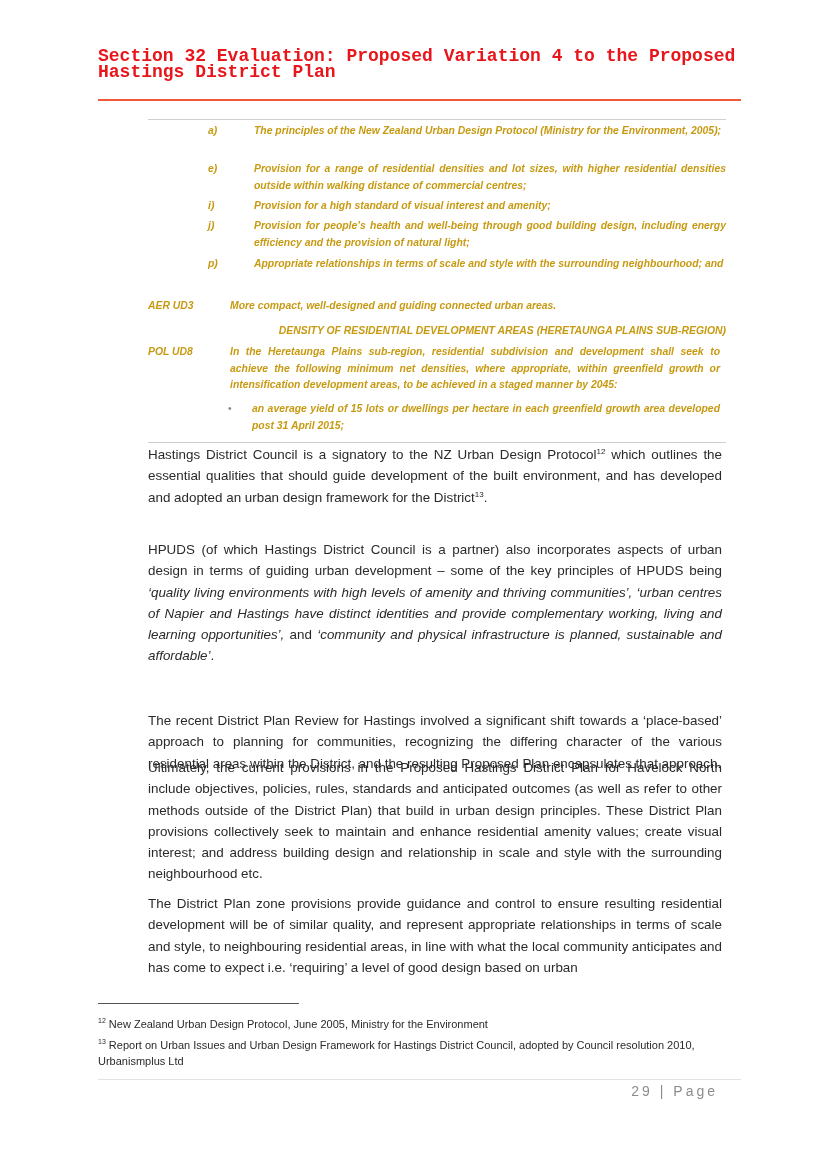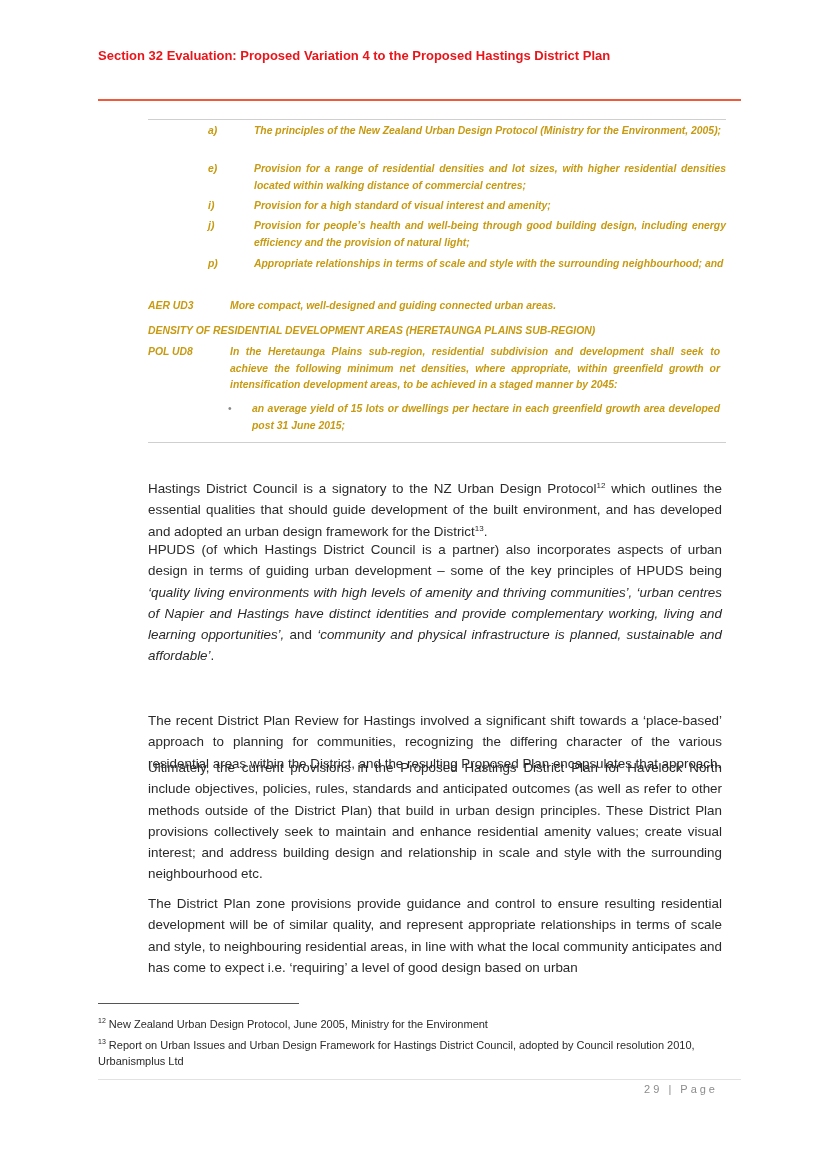--- a/index.html
+++ b/index.html
@@ -1,18 +1,18 @@
 <!DOCTYPE html>
 <html><head>
   <meta charset="utf-8">
   <style>
     html, body { margin: 0; padding: 0; background: #ffffff; }
     body { width: 821px; height: 1160px; position: relative; overflow: hidden; font-family: "Liberation Sans", sans-serif; }
     .page-header { position: absolute; left: 98px; top: 48px; width: 640px; }
-    .header-title { color: #e8161b; font-family: Liberation Sans, sans-serif; font-weight: bold; font-size: 13px; line-height: 16px; margin: 0; }
+    .header-title { color: #e8161b; font-family: Liberation Mono, monospace; font-weight: bold; font-size: 18px; line-height: 16px; margin: 0; }
     .header-rule { position: absolute; left: 98px; top: 99px; width: 643px; height: 2px; background: #f05a3a; }
 
     .extract-box { position: absolute; left: 148px; top: 119px; width: 578px; }
     .extract-top-rule, .extract-bottom-rule { height: 1px; background: #cfcfcf; width: 100%; }
     .extract-bottom-rule { position: absolute; top: 323px; }
     .gold { color: #c79a12; font-family: "Liberation Sans", sans-serif; font-style: italic; font-weight: bold; font-size: 10.4px; line-height: 16.6px; }
     .li { position: absolute; left: 60px; width: 518px; }
     .li .marker { position: absolute; left: 0; width: 20px; }
     .li .txt { position: absolute; left: 46px; width: 472px; text-align: justify; text-align-last: left; font-style: italic; }
     .code-row { position: absolute; left: 0; width: 578px; }
@@ -26,75 +26,75 @@
     .body-text { position: absolute; left: 148px; width: 574px; color: #2a2a2a; font-family: "Liberation Sans", sans-serif; font-size: 13.4px; line-height: 21.3px; text-align: justify; margin: 0; }
     .body-text sup { font-size: 8px; line-height: 0; }
     .body-text em { font-style: italic; }
 
     .footnote-rule { position: absolute; left: 98px; top: 1003px; width: 201px; height: 1px; background: #555; }
     .footnotes { position: absolute; left: 98px; top: 1012px; width: 640px; color: #2a2a2a; font-size: 11px; line-height: 17px; }
     .footnotes sup { font-size: 7px; }
     .footnotes p { margin: 0; }
 
     .footer-rule { position: absolute; left: 98px; top: 1079px; width: 643px; height: 1px; background: #e2e2e2; }
-    .page-number { position: absolute; right: 103px; top: 1083px; color: #8c8c8c; font-size: 11px; letter-spacing: 3px; }
+    .page-number { position: absolute; right: 103px; top: 1083px; color: #8c8c8c; font-size: 14px; letter-spacing: 3px; }
   </style>
 </head>
 <body>
 
 <div class="page-header">
   <p class="header-title">Section 32 Evaluation: Proposed Variation 4 to the Proposed Hastings District Plan</p>
 </div>
 <div class="header-rule"></div>
 
 <div class="extract-box">
   <div class="extract-top-rule"></div>
 
   <div class="li gold" style="top:4px;">
     <span class="marker">a)</span>
     <span class="txt">The principles of the New Zealand Urban Design Protocol (Ministry for the Environment, 2005);</span>
   </div>
   <div class="li gold" style="top:42px;">
     <span class="marker">e)</span>
-    <span class="txt">Provision for a range of residential densities and lot sizes, with higher residential densities located within walking distance of commercial centres;</span>
+    <span class="txt">Provision for a range of residential densities and lot sizes, with higher residential densities outside within walking distance of commercial centres;</span>
   </div>
   <div class="li gold" style="top:79px;">
     <span class="marker">i)</span>
     <span class="txt">Provision for a high standard of visual interest and amenity;</span>
   </div>
   <div class="li gold" style="top:99px;">
     <span class="marker">j)</span>
     <span class="txt">Provision for people’s health and well-being through good building design, including energy efficiency and the provision of natural light;</span>
   </div>
   <div class="li gold" style="top:137px;">
     <span class="marker">p)</span>
     <span class="txt">Appropriate relationships in terms of scale and style with the surrounding neighbourhood; and</span>
   </div>
 
   <div class="code-row gold" style="top:179px;">
     <span class="code">AER UD3</span>
     <span class="txt">More compact, well-designed and guiding connected urban areas.</span>
   </div>
 
-  <div class="heading-row gold" style="top:204px;">DENSITY OF RESIDENTIAL DEVELOPMENT AREAS (HERETAUNGA PLAINS SUB-REGION)</div>
+  <div class="heading-row gold" style="top:204px;text-align:right;">DENSITY OF RESIDENTIAL DEVELOPMENT AREAS (HERETAUNGA PLAINS SUB-REGION)</div>
 
   <div class="code-row gold" style="top:225px;">
     <span class="code">POL UD8</span>
     <span class="txt">In the Heretaunga Plains sub-region, residential subdivision and development shall seek to achieve the following minimum net densities, where appropriate, within greenfield growth or intensification development areas, to be achieved in a staged manner by 2045:</span>
   </div>
 
   <div class="bullet-row gold" style="top:282px;">
     <span class="dot">•</span>
-    <span class="txt">an average yield of 15 lots or dwellings per hectare in each greenfield growth area developed post 31 June 2015;</span>
+    <span class="txt">an average yield of 15 lots or dwellings per hectare in each greenfield growth area developed post 31 April 2015;</span>
   </div>
 
   <div class="extract-bottom-rule"></div>
 </div>
 
-<p class="body-text" style="top:478px;"><span>Hastings District Council is a signatory to the NZ Urban Design Protocol</span><sup>12</sup><span> which outlines the essential qualities that should guide development of the built environment, and has developed and adopted an urban design framework for the District</span><sup>13</sup><span>.</span></p>
+<p class="body-text" style="top:444px;"><span>Hastings District Council is a signatory to the NZ Urban Design Protocol</span><sup>12</sup><span> which outlines the essential qualities that should guide development of the built environment, and has developed and adopted an urban design framework for the District</span><sup>13</sup><span>.</span></p>
 
 <p class="body-text" style="top:539px;"><span>HPUDS (of which Hastings District Council is a partner) also incorporates aspects of urban design in terms of guiding urban development – some of the key principles of HPUDS being </span><em>‘quality living environments with high levels of amenity and thriving communities’, ‘urban centres of Napier and Hastings have distinct identities and provide complementary working, living and learning opportunities’,</em><span> and </span><em>‘community and physical infrastructure is planned, sustainable and affordable’</em><span>.</span></p>
 
 <p class="body-text" style="top:662px;margin-top:48px;">The recent District Plan Review for Hastings involved a significant shift towards a ‘place-based’ approach to planning for communities, recognizing the differing character of the various residential areas within the District, and the resulting Proposed Plan encapsulates that approach.</p>
 
 <p class="body-text" style="top:757px;">Ultimately, the current provisions in the Proposed Hastings District Plan for Havelock North include objectives, policies, rules, standards and anticipated outcomes (as well as refer to other methods outside of the District Plan) that build in urban design principles.  These District Plan provisions collectively seek to maintain and enhance residential amenity values; create visual interest; and address building design and relationship in scale and style with the surrounding neighbourhood etc.</p>
 
 <p class="body-text" style="top:893px;">The District Plan zone provisions provide guidance and control to ensure resulting residential development will be of similar quality, and represent appropriate relationships in terms of scale and style, to neighbouring residential areas, in line with what the local community anticipates and has come to expect i.e. ‘requiring’ a level of good design based on urban</p>
 
 <div class="footnote-rule"></div>

